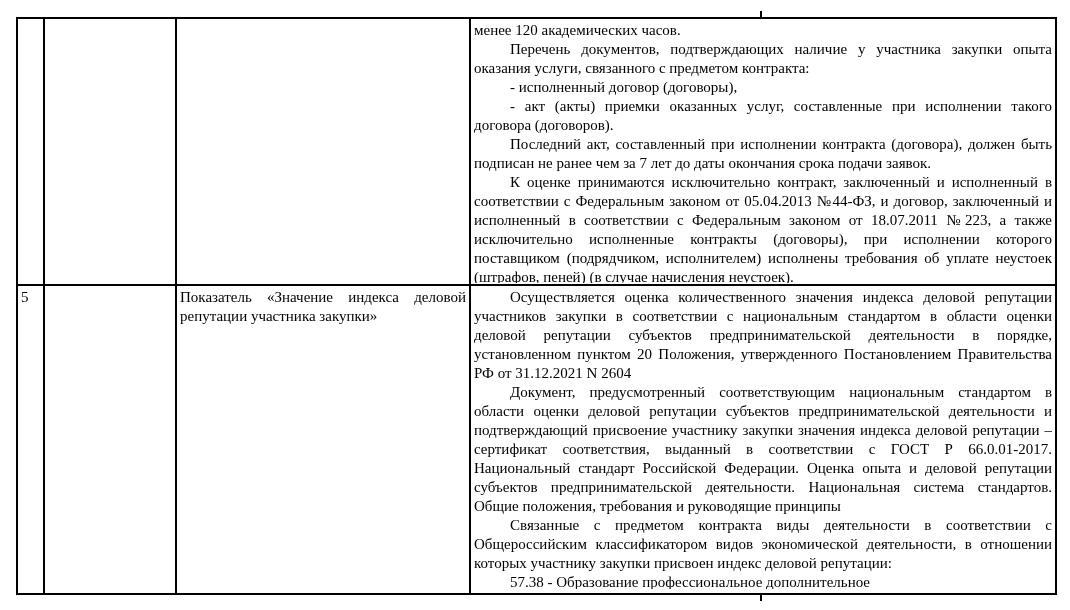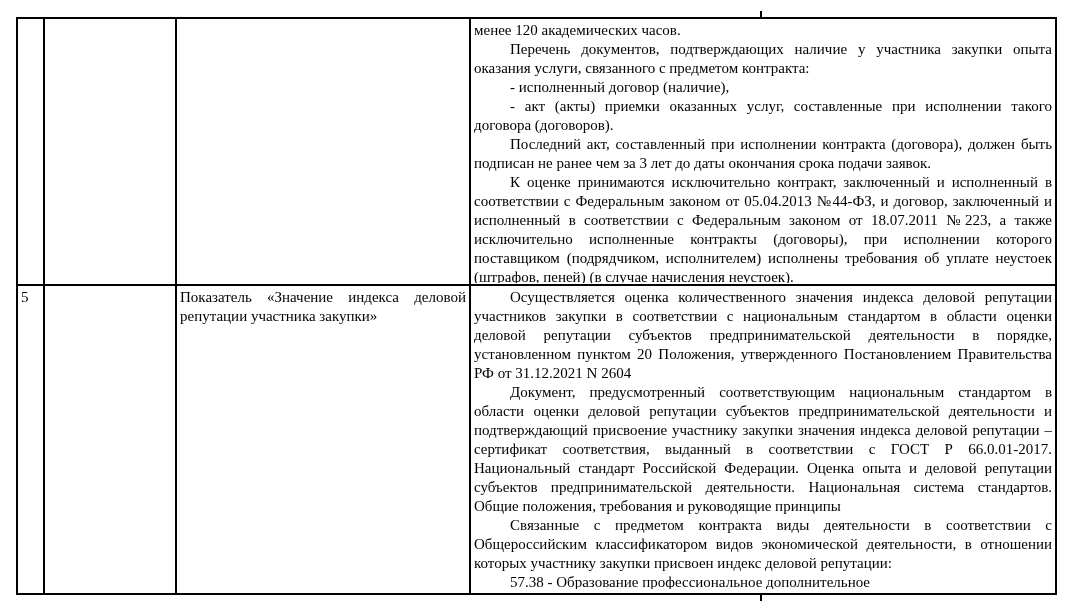--- a/index.html
+++ b/index.html
@@ -83,23 +83,23 @@
         <td>
           <p class="para no-indent"></p>
         </td>
         <td>
           <p class="indicator-text"></p>
         </td>
         <td>
           <div class="clip clip-r1">
             <p class="para no-indent">менее 120 академических часов.</p>
             <p class="para">Перечень документов, подтверждающих наличие у участника закупки опыта оказания услуги, связанного с предметом контракта:</p>
-            <p class="para">- исполненный договор (наличие),</p>
+            <p class="para">- исполненный договор (договоры),</p>
             <p class="para">- акт (акты) приемки оказанных услуг, составленные при исполнении такого договора (договоров).</p>
-            <p class="para">Последний акт, составленный при исполнении контракта (договора), должен быть подписан не ранее чем за 3 лет до даты окончания срока подачи заявок.</p>
+            <p class="para">Последний акт, составленный при исполнении контракта (договора), должен быть подписан не ранее чем за 7 лет до даты окончания срока подачи заявок.</p>
             <p class="para">К оценке принимаются исключительно контракт, заключенный и исполненный в соответствии с Федеральным законом от 05.04.2013 №44-ФЗ, и договор, заключенный и исполненный в соответствии с Федеральным законом от 18.07.2011 №223, а также исключительно исполненные контракты (договоры), при исполнении которого поставщиком (подрядчиком, исполнителем) исполнены требования об уплате неустоек (штрафов, пеней) (в случае начисления неустоек).</p>
           </div>
         </td>
       </tr>
       <tr class="row-2">
         <td>
           <p class="row-num">5</p>
         </td>
         <td>
           <p class="para no-indent"></p>

